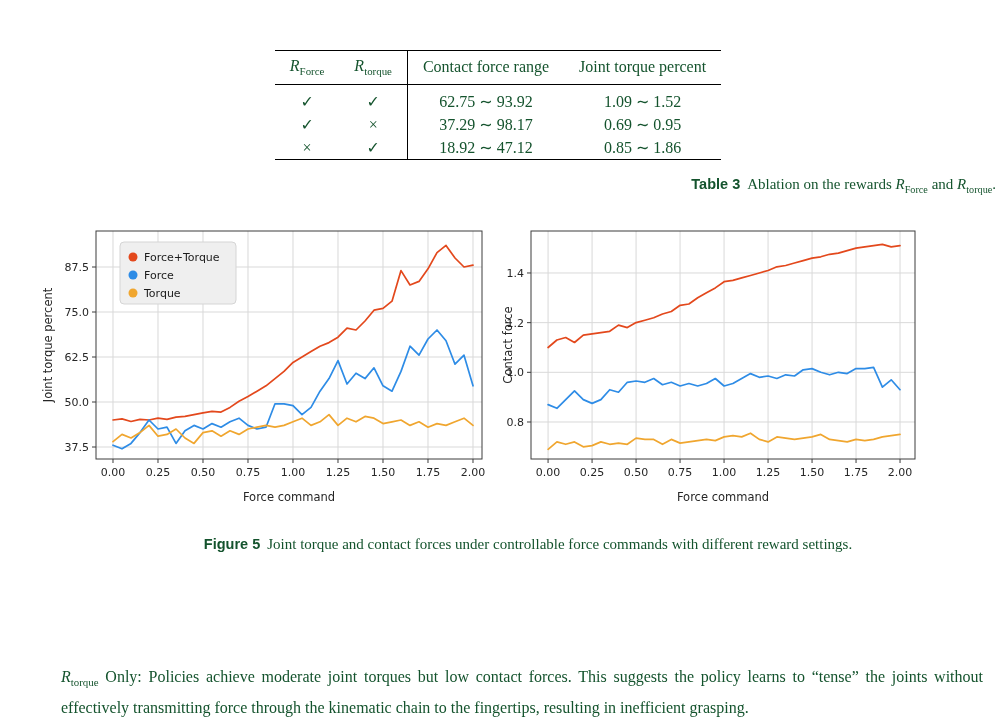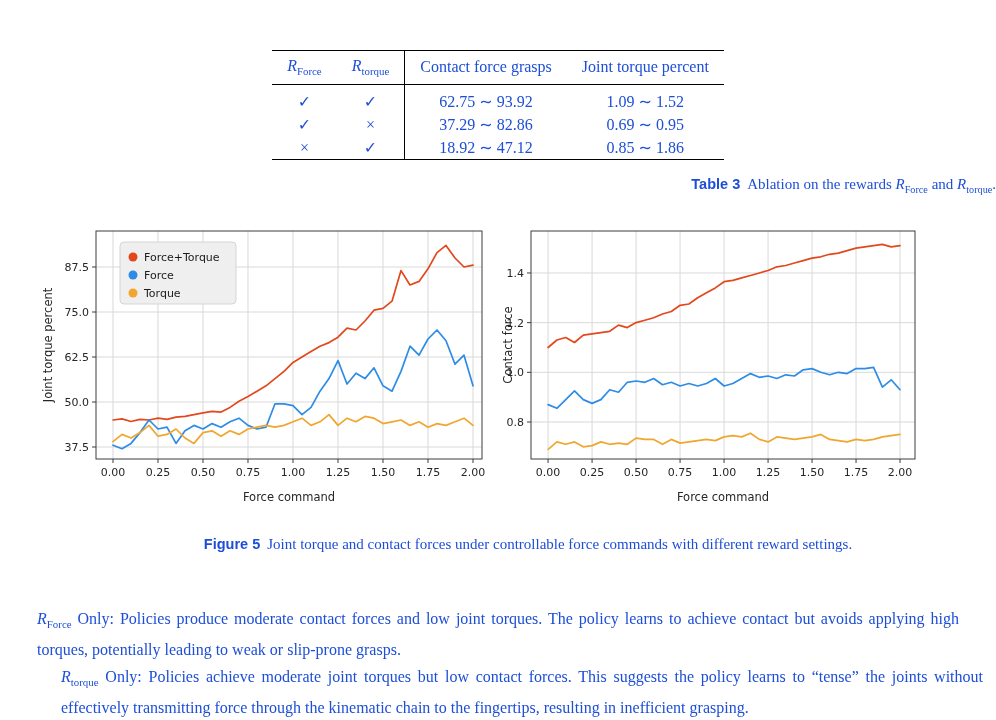--- a/index.html
+++ b/index.html
@@ -1,17 +1,17 @@
 <!DOCTYPE html>
 <html><head>
 <meta charset="utf-8">
 <style>
   html,body{margin:0;padding:0;background:#fff;}
   .page{position:relative;width:996px;height:720px;background:#ffffff;overflow:hidden;
-        font-family:"Liberation Serif",serif;color:#1d4ed8;}
+        font-family:"Liberation Serif",serif;color:#14532d;}
 
   
   .table-wrap{position:absolute;top:50px;left:0;width:100%;display:flex;justify-content:center;}
   table.ablation{border-collapse:collapse;border-top:1.6px solid #000;border-bottom:1.6px solid #000;}
   table.ablation th{border-bottom:1.2px solid #000;font-weight:normal;font-size:16px;
                     padding:6px 15px 7px;white-space:nowrap;}
   table.ablation td{font-size:16px;text-align:center;padding:2px 15px;white-space:nowrap;}
   table.ablation tr.first td{padding-top:7px;}
   table.ablation th:nth-child(2),table.ablation td:nth-child(2){border-right:1.2px solid #000;}
   .mi{font-style:italic;font-family:"Liberation Serif",serif;}
@@ -39,35 +39,35 @@
 <body>
 
 <div class="page">
 
   <div class="table-wrap">
     <table class="ablation">
       <thead>
         <tr>
           <th><i class="mi">R</i><sub class="msub">Force</sub></th>
           <th><i class="mi">R</i><sub class="msub">torque</sub></th>
-          <th>Contact force grasps</th>
+          <th>Contact force range</th>
           <th>Joint torque percent</th>
         </tr>
       </thead>
       <tbody>
         <tr class="first">
           <td>✓</td>
           <td>✓</td>
           <td>62.75 ∼ 93.92</td>
           <td>1.09 ∼ 1.52</td>
         </tr>
         <tr>
           <td>✓</td>
           <td>×</td>
-          <td>37.29 ∼ 82.86</td>
+          <td>37.29 ∼ 98.17</td>
           <td>0.69 ∼ 0.95</td>
         </tr>
         <tr>
           <td>×</td>
           <td>✓</td>
           <td>18.92 ∼ 47.12</td>
           <td>0.85 ∼ 1.86</td>
         </tr>
       </tbody>
     </table>
@@ -183,16 +183,15 @@
       <text text-anchor="middle" class="axlabel" transform="translate(17,124) rotate(-90)">Contact force</text>
       <polyline points="53.1,126.5 61.9,119.0 70.7,116.5 79.5,121.5 88.3,114.1 97.1,112.8 105.9,111.6 114.7,110.3 123.5,104.1 132.3,106.6 141.1,101.6 149.9,99.2 158.7,96.7 167.5,93.0 176.3,90.5 185.1,84.3 193.9,83.0 202.7,76.8 211.5,71.8 220.3,66.9 229.1,60.7 237.9,59.4 246.7,56.9 255.5,54.5 264.3,52.0 273.1,49.5 281.9,45.8 290.7,44.5 299.5,42.0 308.2,39.6 317.0,37.1 325.8,35.8 334.6,33.3 343.4,32.1 352.2,29.6 361.0,27.1 369.8,25.9 378.6,24.7 387.4,23.4 396.2,25.9 405.0,24.7" fill="none" stroke="#e3481c" stroke-width="1.7" stroke-linejoin="round" stroke-linecap="round"></polyline>
       <polyline points="53.1,183.6 61.9,187.3 70.7,178.6 79.5,169.9 88.3,178.6 97.1,182.4 105.9,178.6 114.7,168.7 123.5,171.2 132.3,161.3 141.1,160.0 149.9,161.3 158.7,157.5 167.5,163.7 176.3,161.3 185.1,165.0 193.9,162.5 202.7,165.0 211.5,162.5 220.3,157.5 229.1,165.0 237.9,162.5 246.7,157.5 255.5,152.6 264.3,156.3 273.1,155.0 281.9,157.5 290.7,153.8 299.5,155.0 308.2,148.8 317.0,147.6 325.8,151.3 334.6,153.8 343.4,151.3 352.2,152.6 361.0,147.6 369.8,147.6 378.6,146.4 387.4,166.2 396.2,158.8 405.0,168.7" fill="none" stroke="#2e8ce6" stroke-width="1.7" stroke-linejoin="round" stroke-linecap="round"></polyline>
       <polyline points="53.1,228.3 61.9,220.9 70.7,223.3 79.5,220.9 88.3,225.8 97.1,224.6 105.9,220.9 114.7,223.3 123.5,222.1 132.3,223.3 141.1,217.1 149.9,218.4 158.7,218.4 167.5,223.3 176.3,218.4 185.1,222.1 193.9,220.9 202.7,219.6 211.5,218.4 220.3,219.6 229.1,215.9 237.9,214.7 246.7,215.9 255.5,212.2 264.3,218.4 273.1,220.9 281.9,215.9 290.7,217.1 299.5,218.4 308.2,217.1 317.0,215.9 325.8,213.4 334.6,218.4 343.4,219.6 352.2,220.9 361.0,218.4 369.8,219.6 378.6,218.4 387.4,215.9 396.2,214.7 405.0,213.4" fill="none" stroke="#f0a62f" stroke-width="1.7" stroke-linejoin="round" stroke-linecap="round"></polyline>
     </svg>
 
   <div class="fig-caption">
     <span class="caption-label">Figure 5</span><span>Joint torque and contact forces under controllable force commands with different reward settings.</span>
   </div>
 
-  <p class="para" id="p1"><i class="mi">R</i><sub class="msub">Force</sub> Only: Policies produce moderate contact forces and low joint torques. The policy learns to achieve contact but avoids applying high torques, potentially leading to weak or slip-prone grasps.</p>
   <p class="para" id="p2"><i class="mi">R</i><sub class="msub">torque</sub> Only: Policies achieve moderate joint torques but low contact forces. This suggests the policy learns to “tense” the joints without effectively transmitting force through the kinematic chain to the fingertips, resulting in inefficient grasping.</p>
 
 </div>
 
 </body></html>

